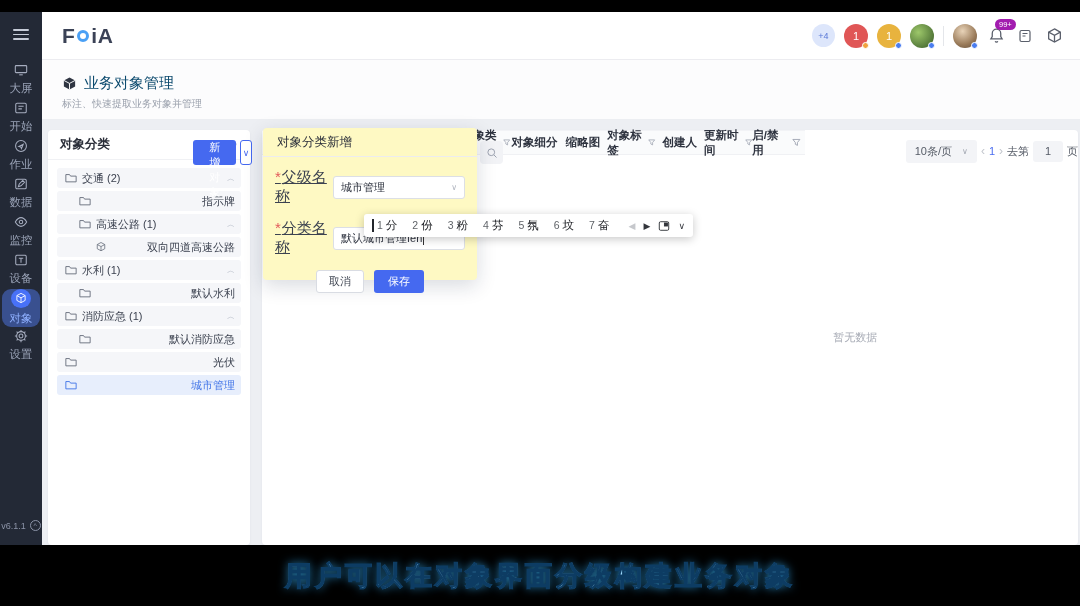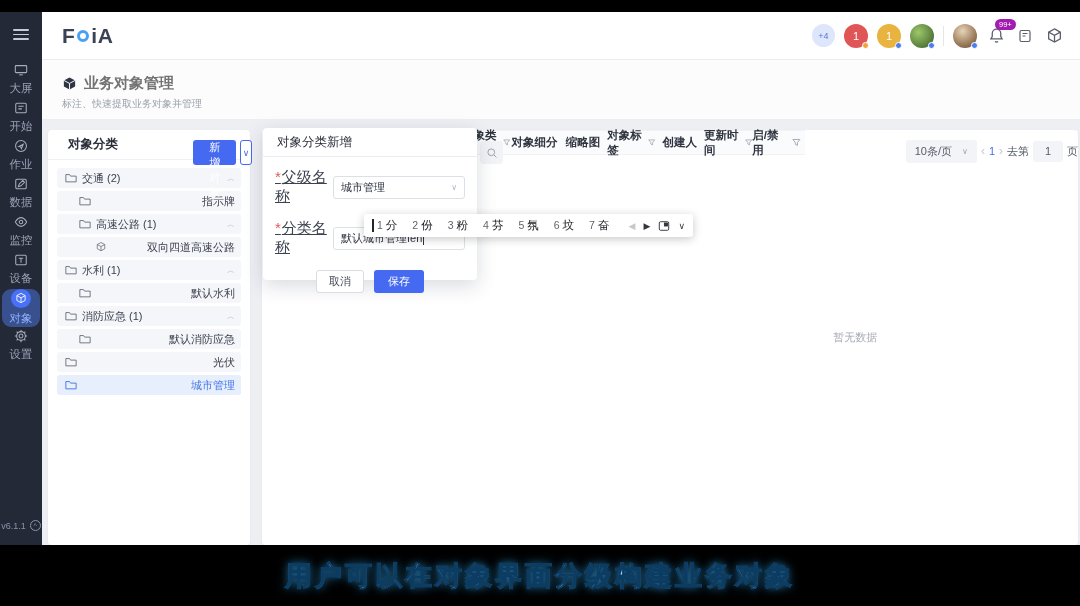--- a/index.html
+++ b/index.html
@@ -41,27 +41,27 @@
   .av-photo2{background:radial-gradient(circle at 40% 30%,#e8d3b8,#9a7b5a 60%,#5f4a38);}
   .av-photo1 .dot,.av-photo2 .dot{background:#4a7df0;}
   .hd-div{width:1px;height:20px;background:#e4e6ea;}
   .hicon{position:relative;width:20px;height:20px;display:flex;align-items:center;justify-content:center;}
   .hicon svg{stroke:#5a5f6b;fill:none;stroke-width:1.2;}
   .bell-badge{position:absolute;top:-7px;left:9px;background:#a21caf;color:#fff;font-size:7.5px;padding:1px 4px;border-radius:7px;line-height:1.2;}
   
   .titleband{position:absolute;left:42px;top:48px;width:1038px;height:60px;background:#fcfcfd;border-bottom:1px solid #eceef2;}
   .pt-row{display:flex;align-items:center;gap:7px;margin:14px 0 0 20px;}
   .pt-row svg{fill:#2f3542;}
-  .page-title{font-size:15px;font-weight:bold;color:#737373;}
+  .page-title{font-size:15px;font-weight:normal;color:#0c4a6e;}
   .page-sub{margin:4px 0 0 20px;font-size:10px;color:#9aa0ac;}
   
   .content{position:absolute;left:42px;top:108px;width:1038px;height:425px;}
   .card{position:absolute;background:#fff;border-radius:4px;box-shadow:0 1px 3px rgba(30,40,70,.05);}
   .tree-card{left:6px;top:10px;width:202px;bottom:0;}
-  .tree-hd{height:30px;display:flex;align-items:center;justify-content:space-between;padding:0 20px;border-bottom:1px solid #f0f1f4;}
+  .tree-hd{height:30px;display:flex;align-items:center;justify-content:space-between;padding:0 12px;border-bottom:1px solid #f0f1f4;}
   .tree-title{font-size:12.5px;font-weight:bold;color:#2b2f3a;}
   .tree-more{color:#b7bcc6;font-size:13px;letter-spacing:1px;line-height:6px;cursor:pointer;}
   .tree-body{padding:8px 9px;}
   .trow{height:20px;margin-bottom:3px;border-radius:3px;background:#f5f6f9;display:flex;align-items:center;font-size:11px;color:#3c4250;padding-right:6px;cursor:pointer;justify-content:space-between;}
   .trow svg{stroke:#6b7280;fill:none;stroke-width:1.1;margin-right:5px;flex:none;}
   .trow .chev{margin-left:auto;color:#b9bfca;font-size:8px;}
   .trow.lv0{padding-left:8px;}
   .trow.lv1{padding-left:22px;}
   .trow.lv2{padding-left:38px;}
   .trow.selected{background:#e7eefc;color:#4678e8;}
@@ -79,21 +79,21 @@
   .th svg{stroke:#9aa0ae;fill:none;stroke-width:1;}
   .tbody{flex:1;display:flex;align-items:center;justify-content:center;}
   .empty{font-size:11px;color:#a7abb5;}
   .pager{flex:none;height:42px;display:flex;align-items:center;justify-content:center;gap:4px;font-size:11px;color:#555b66;}
   .psize{display:flex;align-items:center;gap:10px;background:#f3f4f7;border-radius:3px;padding:4px 9px;cursor:pointer;}
   .psize .pchev{color:#a3a8b2;font-size:8px;}
   .pnav{color:#c2c6cd;cursor:pointer;font-size:12px;}
   .pcur{color:#4a6cf0;cursor:pointer;}
   .goto-box{width:30px;height:21px;background:#f3f4f7;border-radius:3px;display:flex;align-items:center;justify-content:center;cursor:text;}
   
-  .modal{position:absolute;left:263px;top:128px;width:214px;height:152px;background:#ffffff;border-radius:4px;box-shadow:0 6px 20px rgba(20,30,60,.16);z-index:20;}
+  .modal{position:absolute;left:263px;top:128px;width:214px;height:152px;background:#fef9c3;border-radius:4px;box-shadow:0 6px 20px rgba(20,30,60,.16);z-index:20;}
   .modal-hd{height:29px;display:flex;align-items:center;padding:0 14px;border-bottom:1px solid #ececf0;font-size:12.5px;color:#2b2f3a;}
   .modal-body{padding:11px 12px 0 12px;}
   .frow{display:flex;align-items:center;margin-bottom:13px;}
   .flabel{width:58px;font-size:15px;color:#3c4250;flex:none;text-decoration:underline;}
   .flabel .req{color:#e25a5a;margin-right:1px;}
   .fselect,.finput{flex:1;height:23px;border:1px solid #dcdfe5;border-radius:3px;display:flex;align-items:center;padding:0 7px;font-size:11px;color:#2f3440;background:#fff;}
   .fselect .schev{margin-left:auto;color:#b0b5bf;font-size:8px;}
   .caret{display:inline-block;width:1px;height:13px;background:#333;margin-left:1px;animation:blink 1s steps(1) infinite;}
   @keyframes blink{50%{opacity:0;}}
   .modal-ft{display:flex;justify-content:center;gap:10px;margin-top:2px;}

